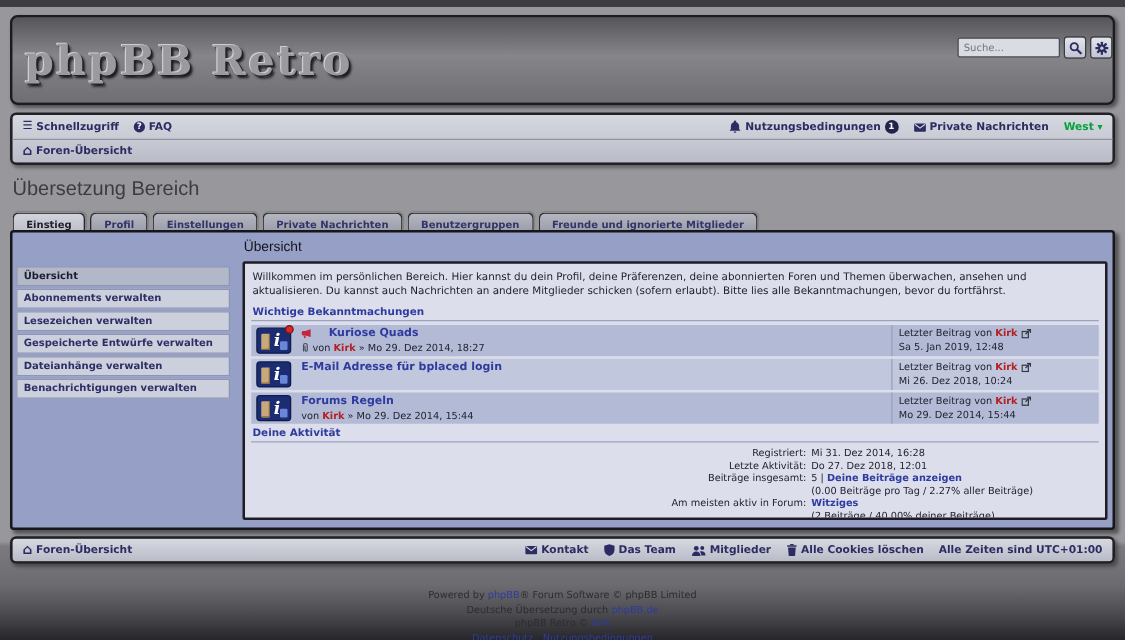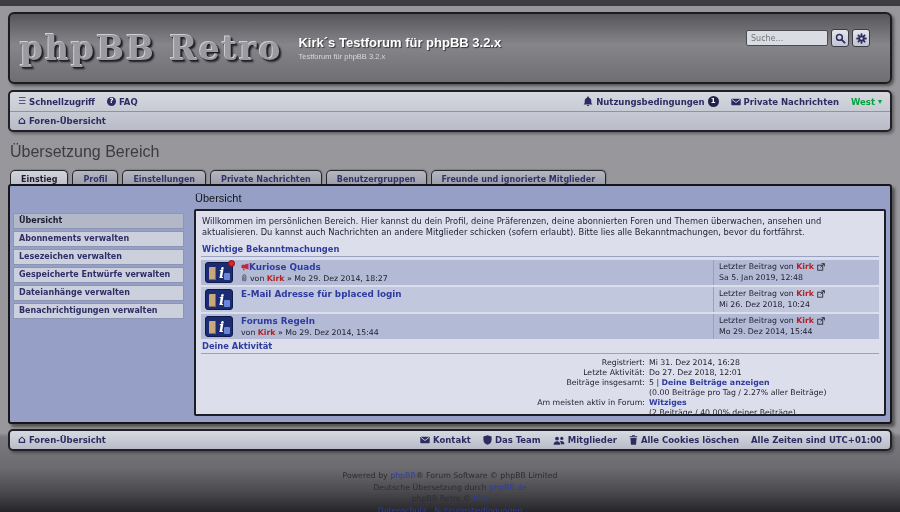--- a/index.html
+++ b/index.html
@@ -24,21 +24,21 @@
     display:flex; align-items:center; padding:0 10px; position:relative;
   }
   .logo {
     font-family:"DejaVu Serif", serif; font-weight:bold; font-size:33px;
     letter-spacing:2px; color:#9a9aa0; white-space:nowrap;
     text-shadow:-1px -1px 0 #cdcdd2, 1px 1px 0 #222226, 2px 2px 2px rgba(0,0,0,.8);
   }
   .site-meta { margin-left:16px; font-family:"Liberation Sans", sans-serif; }
   .site-title { color:#fff; font-weight:bold; font-size:13px; text-shadow:1px 1px 1px rgba(0,0,0,.6); }
   .site-desc { color:#d9d9dd; font-size:7.5px; margin-top:2px; }
-  .search { position:absolute; right:20px; top:15px; display:flex; gap:3px; align-items:center;justify-content:space-between; }
+  .search { position:absolute; right:0; top:15px; display:flex; gap:3px; align-items:center;justify-content:space-between; }
   .search input {
     width:82px; height:16px; font-size:8px; padding:0 4px; color:#555;
     background:#dadce4; border:1px solid #4a4a52; border-radius:2px;
     font-family:"DejaVu Sans", sans-serif;
   }
   .sbtn {
     width:18px; height:18px; padding:0; cursor:pointer;
     background:linear-gradient(#e4e6ec,#c2c4d0); border:1px solid #3c3c46; border-radius:3px;
     display:flex; align-items:center; justify-content:center;
   }
@@ -107,21 +107,21 @@
   .topic-icon { width:28px; height:21px; background:#1b2c72; border-radius:3px; position:relative;
                 border:1px solid #0e1a4a; }
   .ti-hand { position:absolute; left:3px; top:4px; width:7px; height:13px; background:#c9a97c;
              border-radius:1px; box-shadow:inset -1px -1px 0 #8a6c44; }
   .ti-i { position:absolute; left:13px; top:1px; color:#fff; font-family:"DejaVu Serif", serif;
           font-style:italic; font-weight:bold; font-size:14px; line-height:18px; }
   .ti-chip { position:absolute; right:2px; bottom:2px; width:6px; height:7px; background:#6a86d8; border-radius:1px; }
   .ti-dot { position:absolute; right:-3px; top:-3px; width:7px; height:7px; background:#d42a2a;
             border-radius:50%; border:1px solid #7c0f0f; }
   .ann-main { flex:1; padding:2px 4px; min-width:0; }
-  .ann-title { font-size:8.8px; font-weight:bold; display:flex; align-items:center; gap:0; }
+  .ann-title { font-size:8.8px; font-weight:bold; display:flex; align-items:center; gap:14px; }
   .ann-title a { color:#2e3b9f; }
   .ann-meta { font-size:7.8px; color:#222230; margin-top:2px; display:flex; align-items:center; gap:2px; }
   .author { color:#b32222; font-weight:bold; }
   .ann-last { width:166px; border-left:1px solid #98a0c0; padding:2px 5px; font-size:7.8px; color:#222230; }
   .ann-last .d2 { margin-top:2px; }
 
   .stats { font-size:7.8px; color:#222230; margin-top:4px; }
   .stat-row { display:flex; line-height:10px; }
   .stat-label { width:448px; text-align:right; padding-right:4px; flex:none; }
   .stat-value a { color:#2e3b9f; font-weight:bold; }
@@ -134,24 +134,20 @@
   svg { display:block; }
   .inline-svg { display:inline-block; vertical-align:middle; }
 </style>
 </head>
 <body>
 
 <div class="page">
 
   <div class="header-box">
     <div class="logo">phpBB Retro</div>
-    <div class="site-meta">
-      <div class="site-title">Kirk´s Testforum für phpBB 3.2.x</div>
-      <div class="site-desc">Testforum für phpBB 3.2.x</div>
-    </div>
     <div class="search">
       <input type="text" placeholder="Suche..." style="">
       <button class="sbtn">
         <svg class="inline-svg" width="11" height="11" viewBox="0 0 11 11">
           <circle cx="4.4" cy="4.4" r="2.9" fill="none" stroke="#2c2c62" stroke-width="1.5"></circle>
           <line x1="6.8" y1="6.8" x2="9.6" y2="9.6" stroke="#2c2c62" stroke-width="1.8" stroke-linecap="round"></line>
         </svg>
       </button>
       <button class="sbtn">
         <svg class="inline-svg" width="11" height="11" viewBox="0 0 11 11">

